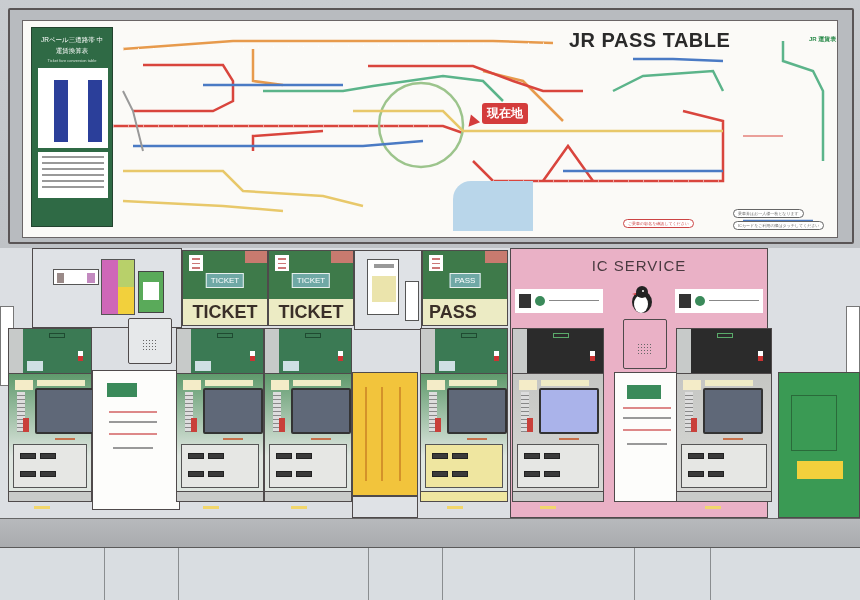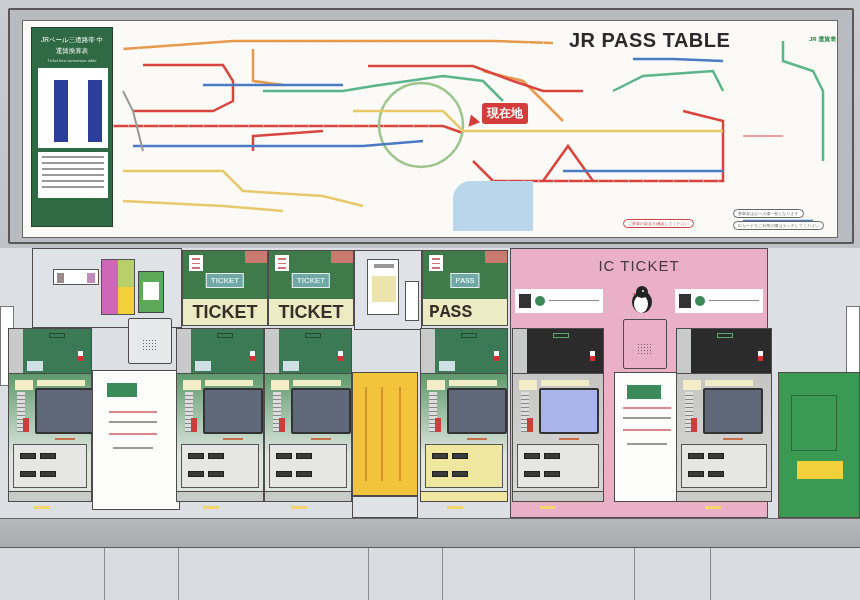--- a/index.html
+++ b/index.html
@@ -213,33 +213,33 @@
   </div>
 
   <div class="unit" style="left:354px;top:250px;width:68px;height:80px;background:#dfe2e6;">
     <div style="position:absolute;left:12px;top:8px;width:32px;height:56px;background:#fff;border:1px solid #555;">
       <div style="position:absolute;left:6px;top:4px;width:20px;height:4px;background:#999;"></div>
       <div style="position:absolute;left:4px;top:16px;width:24px;height:26px;background:#ebe4ac;"></div>
     </div>
     <div style="position:absolute;left:50px;top:30px;width:14px;height:40px;background:#fff;border:1px solid #555;"></div>
   </div>
 
-  <div class="unit header-card green-top" style="left:422px;width:86px;font-family:Liberation Mono, monospace;">
+  <div class="unit header-card green-top" style="left:422px;width:86px;">
     <div class="hdr-menu">
         <i></i>
         <i></i>
         <i></i>
       </div>
     <div class="hdr-red"></div>
     <div class="hdr-small">PASS</div>
     <div class="hdr-big" style="text-align:left;padding-left:6px;">PASS</div>
   </div>
 
   <div class="ic-panel">
-    <div class="ic-title">IC TICKET</div>
+    <div class="ic-title">IC SERVICE</div>
     <div class="ic-strip" style="left:4px">
         <div class="sq"></div>
         <div class="dot"></div>
         <div class="dash"></div>
       </div>
     <div class="ic-strip" style="left:164px">
         <div class="sq"></div>
         <div class="dot"></div>
         <div class="dash"></div>
       </div>

